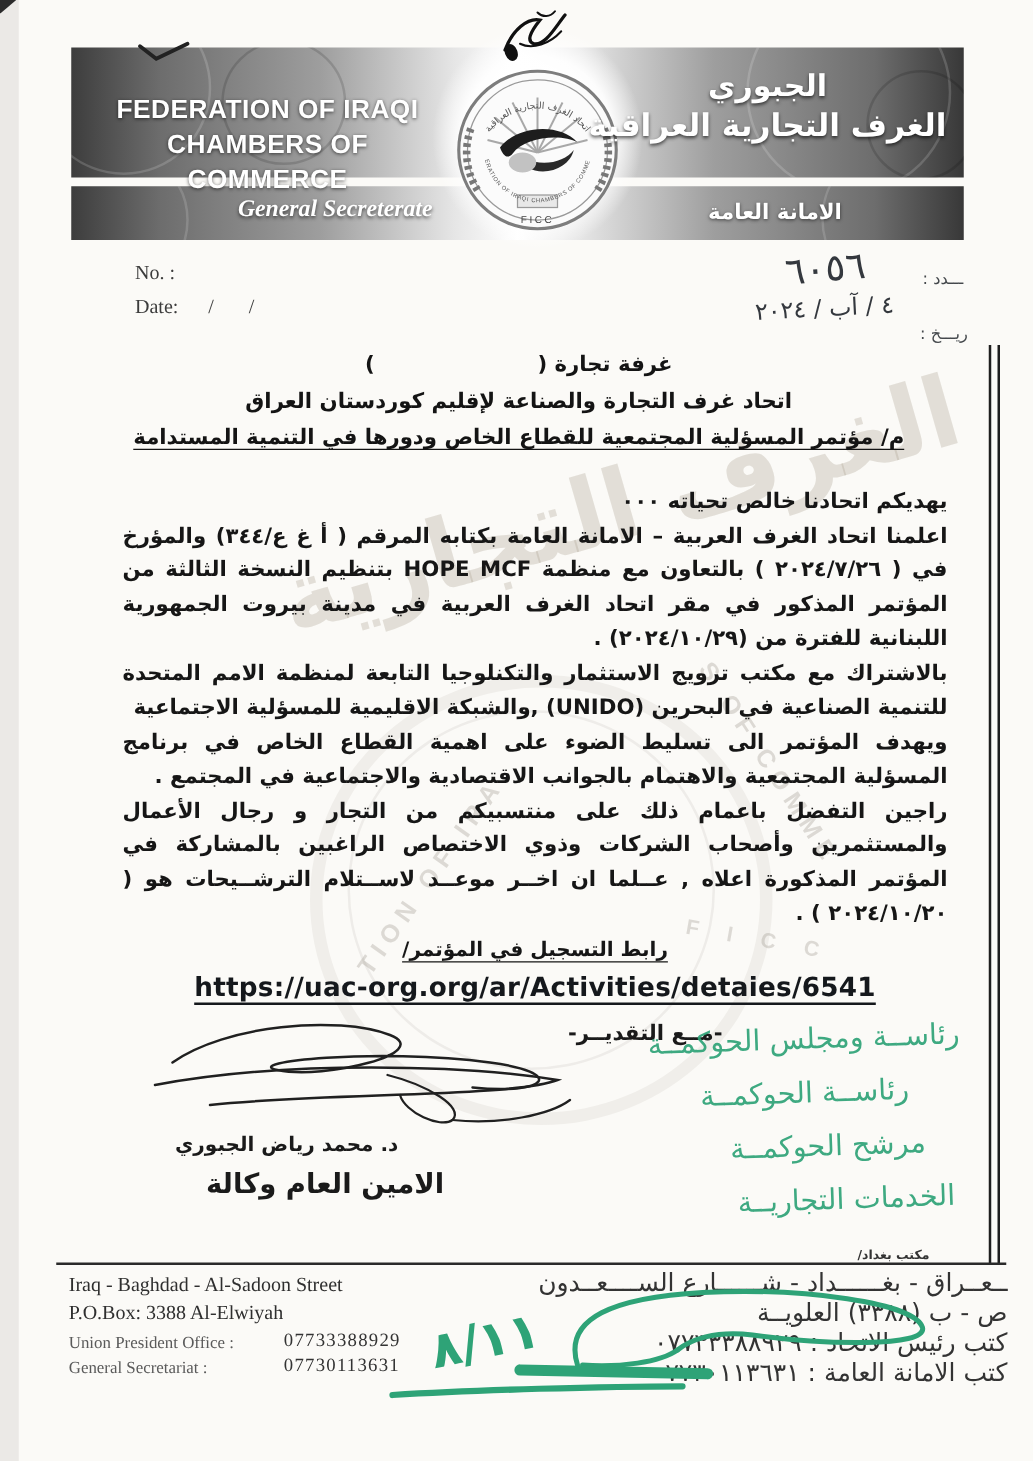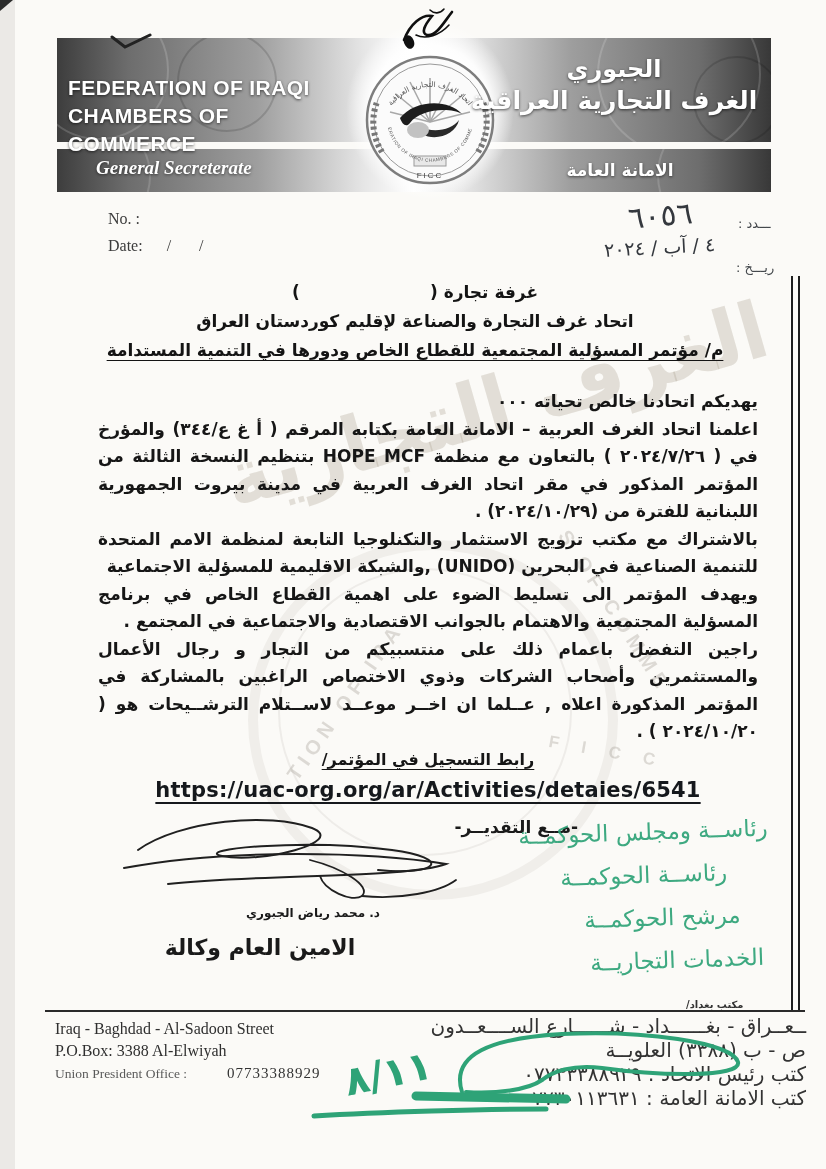--- a/index.html
+++ b/index.html
@@ -22,28 +22,28 @@
   .wm-f2{left:520px;top:600px;font-size:20px;transform:rotate(57deg);}
   .wm-f3{left:548px;top:742px;font-size:17px;transform:rotate(10deg);letter-spacing:9px;}
   
   .band{position:absolute;left:57px;width:714px;overflow:hidden;z-index:1;
         background:linear-gradient(90deg,#3d3d3d 0%,#6d6d6d 10%,#9e9e9e 28%,#e6e6e6 43%,#ffffff 50%,#e6e6e6 57%,#9e9e9e 72%,#6d6d6d 90%,#383838 100%);}
   .band1{top:38px;height:104px;}
   .band2{top:149px;height:43px;}
   .seal-ring{position:absolute;border-radius:50%;}
   .logo-bump{position:absolute;left:346px;top:20px;width:168px;height:180px;border-radius:50%;z-index:2;
              background:radial-gradient(closest-side,#ffffff 58%,rgba(255,255,255,.92) 72%,rgba(255,255,255,0) 100%);}
-  .hdr-en{position:absolute;left:68px;top:74px;width:292px;z-index:3;color:#fff;
+  .hdr-en{position:absolute;left:68px;top:74px;width:292px;z-index:3;text-align:center;color:#fff;
           font-family:"Liberation Sans",sans-serif;font-weight:bold;font-size:21px;line-height:28px;
           letter-spacing:.4px;text-shadow:0 1px 3px rgba(0,0,0,.65);}
   .hdr-ar{position:absolute;left:468px;top:54px;width:292px;z-index:3;text-align:center;color:#fff;
           direction:rtl;font-weight:bold;text-shadow:0 1px 3px rgba(0,0,0,.65);}
   .hdr-ar-1{font-size:24px;line-height:30px;letter-spacing:2px;}
   .hdr-ar-2{font-size:25px;line-height:34px;}
-  .sub-en{position:absolute;left:96px;top:157px;width:250px;z-index:3;text-align:left;color:#fff;
+  .sub-en{position:absolute;left:96px;top:157px;width:250px;z-index:3;text-align:right;color:#fff;
           font-family:"Liberation Serif",serif;font-style:italic;font-weight:bold;font-size:19px;
           text-shadow:0 1px 3px rgba(0,0,0,.6);}
   .sub-ar{position:absolute;left:520px;top:160px;width:200px;z-index:3;text-align:center;color:#fff;
           direction:rtl;font-weight:bold;font-size:17px;text-shadow:0 1px 3px rgba(0,0,0,.6);}
   .calligraphy{position:absolute;left:396px;top:4px;z-index:3;}
   .logo-seal{position:absolute;left:362px;top:30px;z-index:3;}
   .band-mark{position:absolute;left:110px;top:32px;z-index:3;}
   
   .refno,.refdate{position:absolute;font-family:"Liberation Serif",serif;font-size:16px;color:#3c3c3c;white-space:pre;z-index:2;}
   .refno{left:108px;top:210px;}
@@ -69,22 +69,22 @@
   .salutation{text-align:right !important;}
   .link-label{margin-top:2px;text-align:center !important;text-align-last:center !important;
               font-size:16px;text-decoration:underline;text-underline-offset:4px;}
   .url-line{text-align:center;margin-top:4px;}
   .url-line a{color:#15181c;direction:ltr;unicode-bidi:bidi-override;display:inline-block;
               font-size:21px;font-weight:600;letter-spacing:.2px;text-decoration:underline;text-underline-offset:5px;}
   
   .closing{position:absolute;left:398px;top:817px;width:180px;z-index:2;direction:rtl;
            font-weight:bold;font-size:17px;}
   .sig-svg{position:absolute;left:110px;top:808px;z-index:2;}
-  .sig-name{position:absolute;left:140px;top:906px;width:240px;z-index:2;text-align:right;direction:rtl;
-            font-weight:bold;font-size:12px;}
+  .sig-name{position:absolute;left:140px;top:906px;width:240px;z-index:2;text-align:left;direction:rtl;
+            font-weight:bold;font-size:16px;}
   .sig-title{position:absolute;left:140px;top:935px;width:240px;z-index:2;text-align:center;direction:rtl;
             font-weight:bold;font-size:22px;}
   
   .green-notes{position:absolute;left:458px;top:812px;width:312px;z-index:3;direction:rtl;text-align:right;
                color:#2ea377;font-size:23px;line-height:43px;transform:rotate(-2deg);opacity:.92;}
   .green-notes .n2{padding-right:42px;}
   .green-notes .n3{padding-right:30px;}
   .green-notes .n4{padding-right:8px;}
   .green-date{position:absolute;left:344px;top:1050px;z-index:3;color:#2ea377;font-size:40px;
               font-weight:bold;transform:rotate(-12deg);direction:rtl;}
@@ -227,20 +227,24 @@
   </div>
 
   <div class="footer-rule"></div>
   <div class="f-en">
     <div class="f-en-addr">Iraq - Baghdad - Al-Sadoon Street</div>
     <div class="f-en-addr">P.O.Box: 3388 Al-Elwiyah</div>
     <div class="f-contact">
       <span class="lab">Union President Office :</span>
       <span class="val">07733388929</span>
     </div>
+    <div class="f-contact">
+      <span class="lab">General Secretariat :</span>
+      <span class="val">07730113631</span>
+    </div>
   </div>
   <div class="f-ar-smudge">مكتب بغداد/</div>
   <div class="f-ar">
     <div>ــعــراق - بغــــــداد - شــــــارع الســــعــدون</div>
     <div>ص - ب (٣٣٨٨) العلويــة</div>
     <div>
       <span>كتب رئيس الاتحاد :</span>
       <span>٠٧٧٣٣٣٨٨٩٢٩</span>
     </div>
     <div>

